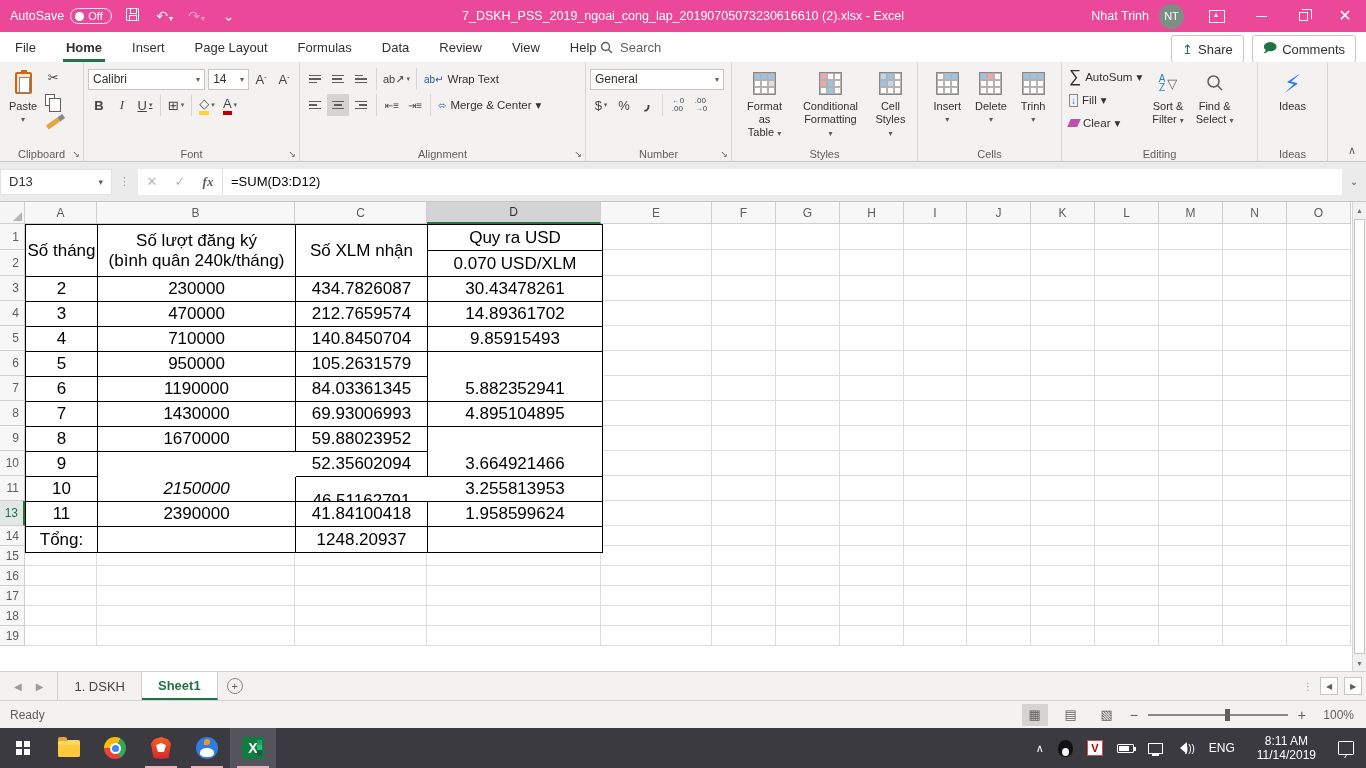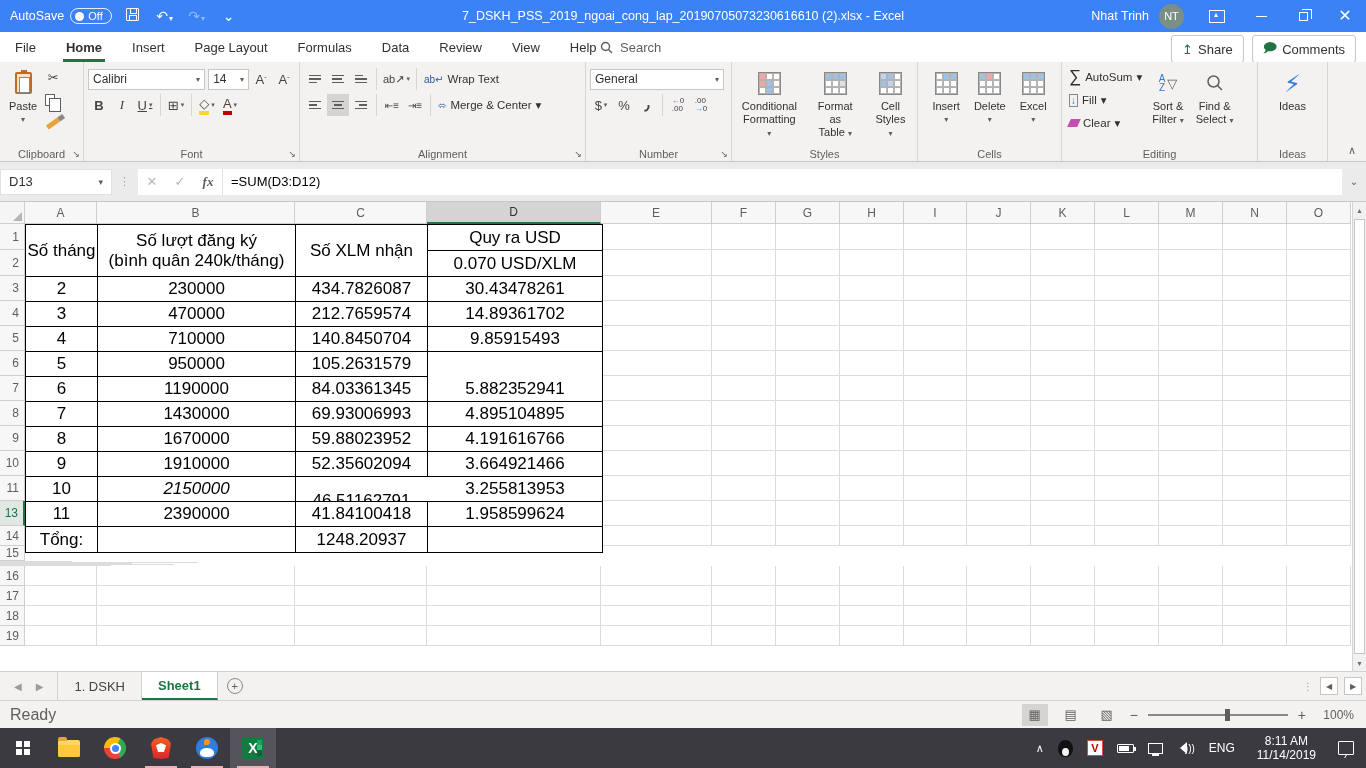--- a/index.html
+++ b/index.html
@@ -1,21 +1,21 @@
 <!DOCTYPE html>
 <html><head>
 <meta charset="utf-8">
 <style>
   * { box-sizing: border-box; margin: 0; padding: 0; }
   html,body { width:1366px; height:768px; overflow:hidden; }
   body { font-family:"Liberation Sans","DejaVu Sans",sans-serif; font-size:13px; color:#323130; background:#fff; position:relative; }
   .band { position:absolute; left:0; right:0; }
 
   
-  .titlebar { top:0; height:32px; background:#3b82f6; display:flex; align-items:center; color:#fff; }
+  .titlebar { top:0; height:32px; background:#ec4899; display:flex; align-items:center; color:#fff; }
   .qa { display:flex; align-items:center; gap:10px; padding-left:10px; }
   .autosave { display:flex; align-items:center; gap:6px; font-size:12.5px; }
   .as-toggle { display:flex; align-items:center; gap:4px; border:1px solid rgba(255,255,255,.85); border-radius:9px; padding:1px 8px 1px 4px; font-size:11px; }
   .as-dot { width:9px; height:9px; border-radius:50%; background:#fff; }
   .qa-btn { width:22px; text-align:center; font-size:14px; color:#fff; }
   .qa-btn.dim { opacity:.45; }
   .floppy { width:13px; height:13px; border:1.5px solid #fff; border-radius:1px; position:relative; display:inline-block; }
   .floppy:before { content:""; position:absolute; top:0; left:3px; width:5px; height:4px; border:1px solid #fff; border-top:none; }
   .floppy:after { content:""; position:absolute; bottom:0; left:2px; width:6px; height:4px; border:1px solid #fff; border-bottom:none; }
   .caret { font-size:8px; margin-left:1px; }
@@ -113,21 +113,21 @@
   .stab { padding:0 16px; display:flex; align-items:center; font-size:13px; color:#444; border-right:1px solid #d1d1d1; }
   .stab.active { background:#fff; color:#217346; font-weight:bold; border-bottom:2px solid #217346; border-right:1px solid #d1d1d1; }
   .stab-add { width:34px; display:flex; align-items:center; justify-content:center; }
   .addcirc { width:16px; height:16px; border:1px solid #8a8886; border-radius:50%; color:#605e5c; font-size:11px; line-height:14px; text-align:center; }
   .stabs-right { margin-left:auto; display:flex; align-items:center; gap:6px; padding-right:4px; }
   .hs-btn { width:18px; height:18px; border:1px solid #c8c6c4; background:#fff; display:flex; align-items:center; justify-content:center; font-size:8px; color:#605e5c; }
   .hdots { color:#a0a0a0; font-size:10px; letter-spacing:1px; }
 
   
   .status { top:700px; height:28px; background:#f3f2f1; border-top:1px solid #d1d1d1; display:flex; align-items:center; }
-  .ready { padding-left:10px; font-size:16px; color:#605e5c; }
+  .ready { padding-left:10px; font-size:12px; color:#605e5c; }
   .status-right { margin-left:auto; display:flex; align-items:center; gap:10px; padding-right:12px; }
   .viewbtn { width:26px; height:22px; display:flex; align-items:center; justify-content:center; color:#605e5c; font-size:13px; }
   .viewbtn.sel { background:#d6d4d2; }
   .zoomtrack { width:140px; height:2px; background:#8a8886; position:relative; }
   .zoomthumb { position:absolute; left:55%; top:-5px; width:5px; height:12px; background:#605e5c; }
   .zoompm { color:#605e5c; font-size:14px; }
   .zoomval { font-size:12px; color:#605e5c; width:38px; text-align:right; }
 
   
   .taskbar { top:728px; height:40px; background:#3b3a41; display:flex; align-items:stretch; color:#fff; }
@@ -397,50 +397,50 @@
         </span>
     </div>
     <div class="glabel">Number</div>
     <span class="launcher">↘</span>
   </div>
 
   <div class="rgroup" style="width:186px;flex-direction:row;justify-content:center;gap:4px">
     <div class="bigbtn">
       <span class="ic">
           <span class="minigrid">
-            <i style="background:#f4a6a6"></i>
-            <i></i>
-            <i></i>
-            <i style="background:#f4a6a6"></i>
-            <i style="background:#9cc3e5"></i>
-            <i></i>
-            <i></i>
-            <i style="background:#9cc3e5"></i>
-            <i></i>
-          </span>
-        </span>
-      <span>Conditional</span>
-      <span><span>Formatting</span> <span style="font-size:8px;color:#605e5c">▾</span></span>
+            <i style="background:#9cc3e5"></i>
+            <i style="background:#9cc3e5"></i>
+            <i style="background:#9cc3e5"></i>
+            <i></i>
+            <i></i>
+            <i style="background:#e0e0e0"></i>
+            <i></i>
+            <i></i>
+            <i></i>
+          </span>
+        </span>
+      <span>Format as</span>
+      <span><span>Table</span> <span style="font-size:8px;color:#605e5c">▾</span></span>
     </div>
     <div class="bigbtn">
       <span class="ic">
           <span class="minigrid">
-            <i style="background:#9cc3e5"></i>
-            <i style="background:#9cc3e5"></i>
-            <i style="background:#9cc3e5"></i>
-            <i></i>
-            <i></i>
-            <i style="background:#e0e0e0"></i>
-            <i></i>
-            <i></i>
-            <i></i>
-          </span>
-        </span>
-      <span>Format as</span>
-      <span><span>Table</span> <span style="font-size:8px;color:#605e5c">▾</span></span>
+            <i style="background:#f4a6a6"></i>
+            <i></i>
+            <i></i>
+            <i style="background:#f4a6a6"></i>
+            <i style="background:#9cc3e5"></i>
+            <i></i>
+            <i></i>
+            <i style="background:#9cc3e5"></i>
+            <i></i>
+          </span>
+        </span>
+      <span>Conditional</span>
+      <span><span>Formatting</span> <span style="font-size:8px;color:#605e5c">▾</span></span>
     </div>
     <div class="bigbtn">
       <span class="ic">
           <span class="minigrid">
             <i style="background:#bdd7ee"></i>
             <i style="background:#9cc3e5"></i>
             <i></i>
             <i style="background:#9cc3e5"></i>
             <i style="background:#bdd7ee"></i>
             <i></i>
@@ -497,21 +497,21 @@
             <i style="background:#9cc3e5"></i>
             <i style="background:#9cc3e5"></i>
             <i></i>
             <i></i>
             <i></i>
             <i></i>
             <i></i>
             <i></i>
           </span>
         </span>
-      <span>Excel</span>
+      <span>Trinh</span>
       <span style="font-size:8px;color:#605e5c">▾</span>
     </div>
     <div class="glabel">Cells</div>
   </div>
 
   <div class="rgroup" style="width:196px;flex-direction:row;gap:2px">
     <div style="display:flex;flex-direction:column;gap:1px;justify-content:flex-start">
       <span class="smbtn">
           <span class="sumglyph">∑</span>
           <span>AutoSum</span>
@@ -824,21 +824,21 @@
         <div class="grid-cell" style="width: 64px;"></div>
         <div class="grid-cell" style="width: 64px;"></div>
         <div class="grid-cell" style="width: 63px;"></div>
         <div class="grid-cell" style="width: 64px;"></div>
         <div class="grid-cell" style="width: 64px;"></div>
         <div class="grid-cell" style="width: 64px;"></div>
         <div class="grid-cell" style="width: 64px;"></div>
         <div class="grid-cell" style="width: 64px;"></div>
         <div class="grid-cell" style="width: 64px;"></div>
       </div>
-      <div class="grid-row" style="height: 20px; flex-direction: column;">
+      <div class="grid-row" style="height: 20px;">
         <div class="row-header">15</div>
         <div class="grid-cell" style="width: 72px;"></div>
         <div class="grid-cell" style="width: 198px;"></div>
         <div class="grid-cell" style="width: 132px;"></div>
         <div class="grid-cell" style="width: 174px;"></div>
         <div class="grid-cell" style="width: 111px;"></div>
         <div class="grid-cell" style="width: 64px;"></div>
         <div class="grid-cell" style="width: 64px;"></div>
         <div class="grid-cell" style="width: 64px;"></div>
         <div class="grid-cell" style="width: 63px;"></div>
@@ -952,23 +952,21 @@
       <div class="tcell" style="grid-area: 7 / 2 / 8;">1190000</div>
       <div class="tcell" style="grid-area: 7 / 3 / 8;">84.03361345</div>
       <div class="tcell lastcol" style="grid-area: 7 / 4 / 8;">5.882352941</div>
       <div class="tcell" style="grid-area: 8 / 1 / 9;">7</div>
       <div class="tcell" style="grid-area: 8 / 2 / 9;">1430000</div>
       <div class="tcell" style="grid-area: 8 / 3 / 9;">69.93006993</div>
       <div class="tcell lastcol" style="grid-area: 8 / 4 / 9;">4.895104895</div>
       <div class="tcell" style="grid-area: 9 / 1 / 10;">8</div>
       <div class="tcell" style="grid-area: 9 / 2 / 10;">1670000</div>
       <div class="tcell" style="grid-area: 9 / 3 / 10;">59.88023952</div>
-      <div class="tcell lastcol" style="grid-area: 9 / 4 / 10;">4.191616766</div>
       <div class="tcell" style="grid-area: 10 / 1 / 11;">9</div>
-      <div class="tcell" style="grid-area: 10 / 2 / 11;">1910000</div>
       <div class="tcell" style="grid-area: 10 / 3 / 11;">52.35602094</div>
       <div class="tcell lastcol" style="grid-area: 10 / 4 / 11;">3.664921466</div>
       <div class="tcell" style="grid-area: 11 / 1 / 12;">10</div>
       <div class="tcell" style="grid-area: 11 / 2 / 12; font-style: italic;">2150000</div>
       <div class="tcell" style="grid-area: 11 / 3 / 12; margin-top: 24px;">46.51162791</div>
       <div class="tcell lastcol" style="grid-area: 11 / 4 / 12;">3.255813953</div>
       <div class="tcell" style="grid-area: 12 / 1 / 13;">11</div>
       <div class="tcell" style="grid-area: 12 / 2 / 13;">2390000</div>
       <div class="tcell" style="grid-area: 12 / 3 / 13;">41.84100418</div>
       <div class="tcell lastcol" style="grid-area: 12 / 4 / 13;">1.958599624</div>

